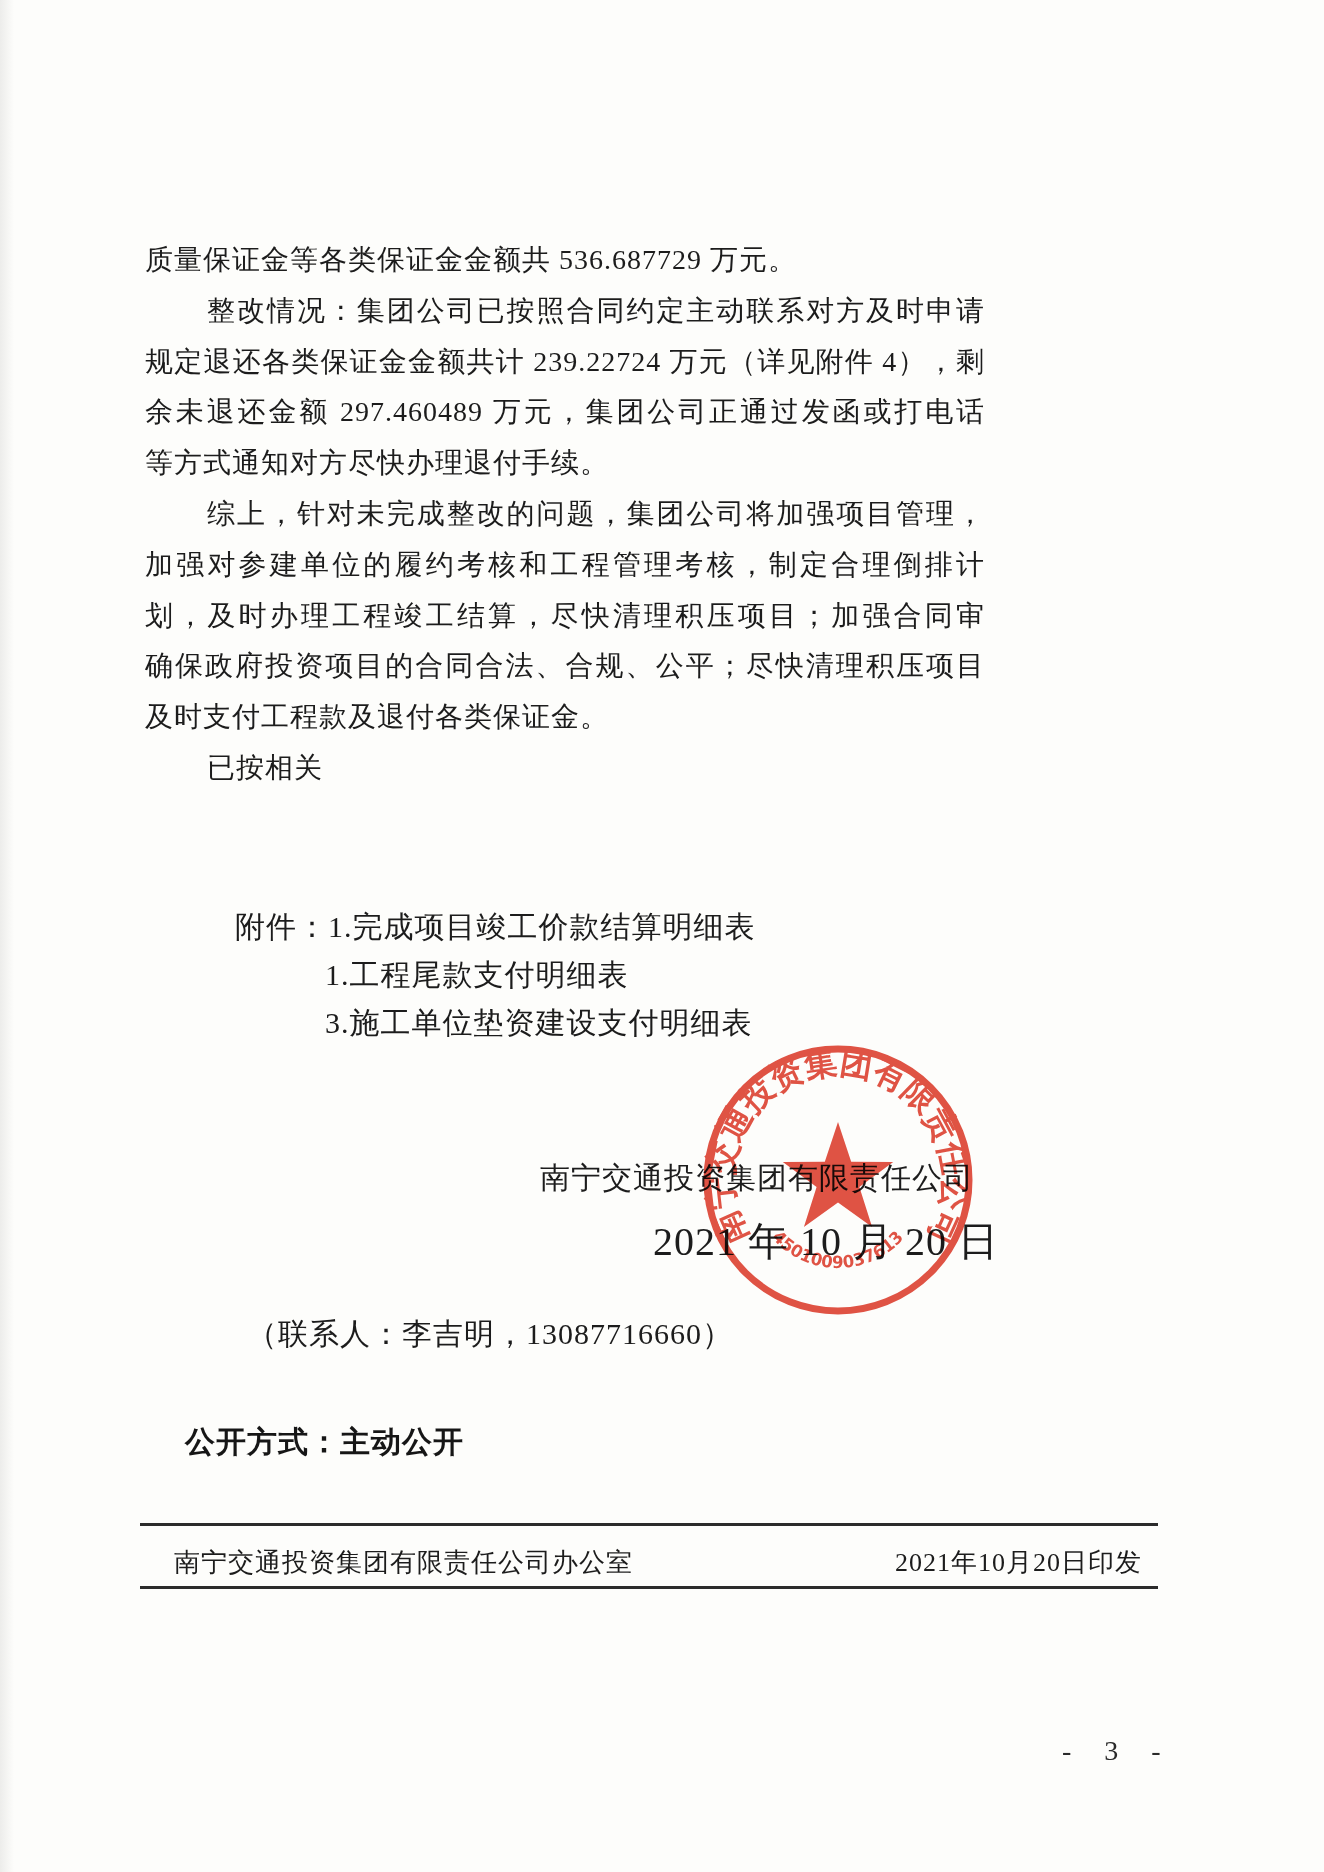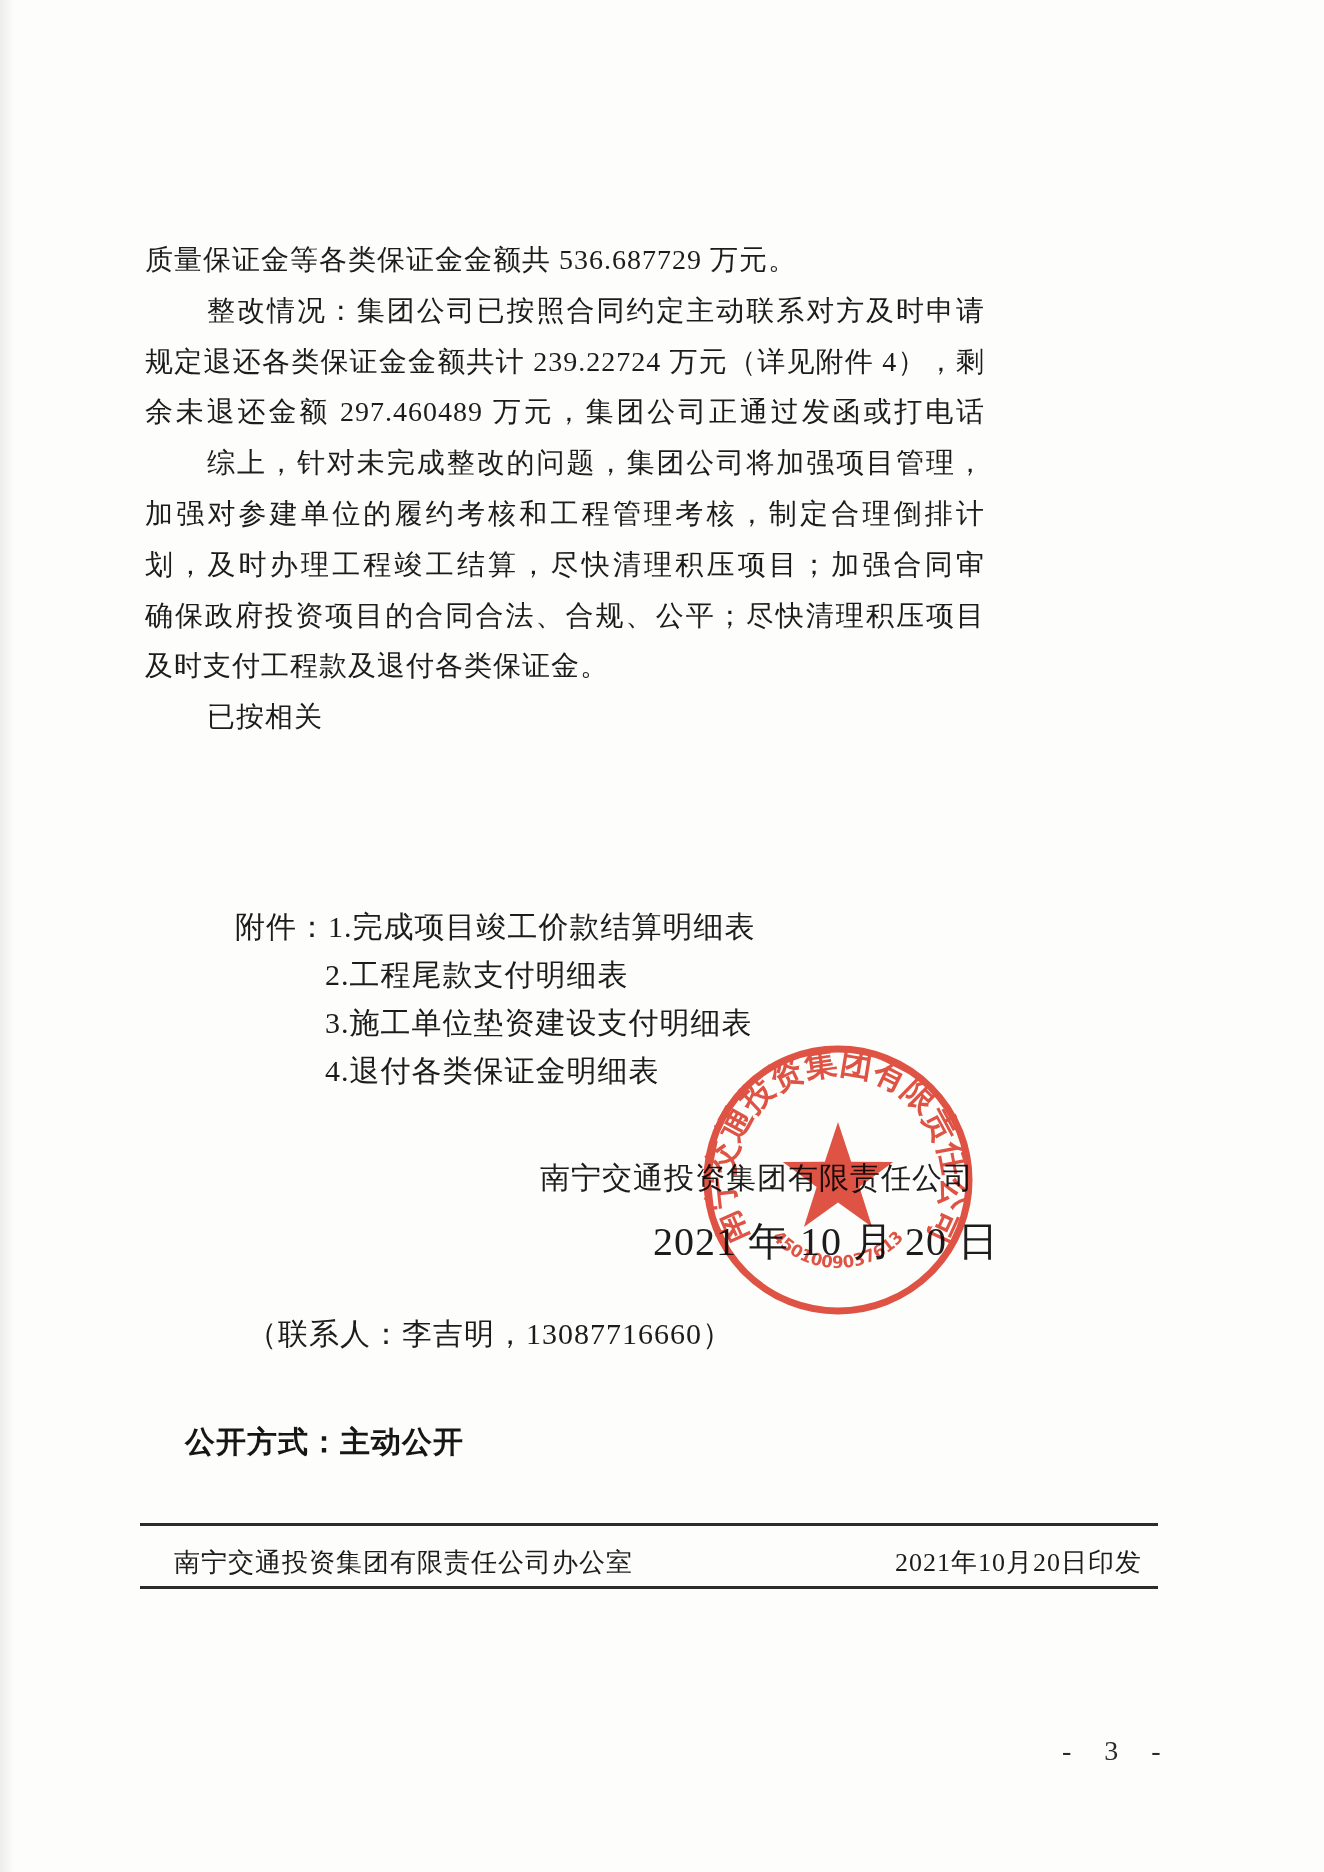--- a/index.html
+++ b/index.html
@@ -65,35 +65,35 @@
 </head>
 <body>
 
 <div class="scan-edge"></div>
 
 <div class="body-text">
   <div class="line end">质量保证金等各类保证金金额共 536.687729 万元。</div>
   <div class="line first justify">整改情况：集团公司已按照合同约定主动联系对方及时申请</div>
   <div class="line justify">规定退还各类保证金金额共计 239.22724 万元（详见附件 4），剩</div>
   <div class="line justify">余未退还金额 297.460489 万元，集团公司正通过发函或打电话</div>
+  <div class="line end">等方式通知对方尽快办理退付手续。</div>
   <div class="line first justify">综上，针对未完成整改的问题，集团公司将加强项目管理，</div>
   <div class="line justify">加强对参建单位的履约考核和工程管理考核，制定合理倒排计</div>
   <div class="line justify">划，及时办理工程竣工结算，尽快清理积压项目；加强合同审查，</div>
   <div class="line justify">确保政府投资项目的合同合法、合规、公平；尽快清理积压项目</div>
   <div class="line end">及时支付工程款及退付各类保证金。</div>
   <div class="line first end">已按相关</div>
 </div>
 
 <div class="attachments">
   <div class="att-row">
     <span>附件：</span><span>1.完成项目竣工价款结算明细表</span>
   </div>
-  <div class="att-row cont">2.工程尾款支付明细表</div>
+  <div class="att-row cont">1.工程尾款支付明细表</div>
   <div class="att-row cont">3.施工单位垫资建设支付明细表</div>
-  <div class="att-row cont">4.退付各类保证金明细表</div>
 </div>
 
 <div class="sig-company">南宁交通投资集团有限责任公司</div>
 <div class="sig-date">2021 年 10 月 20 日</div>
 <div class="contact">（联系人：李吉明，13087716660）</div>
 
 <div class="disclosure">公开方式：主动公开</div>
 
 <div class="rule top"></div>
 <div class="footer-row">

